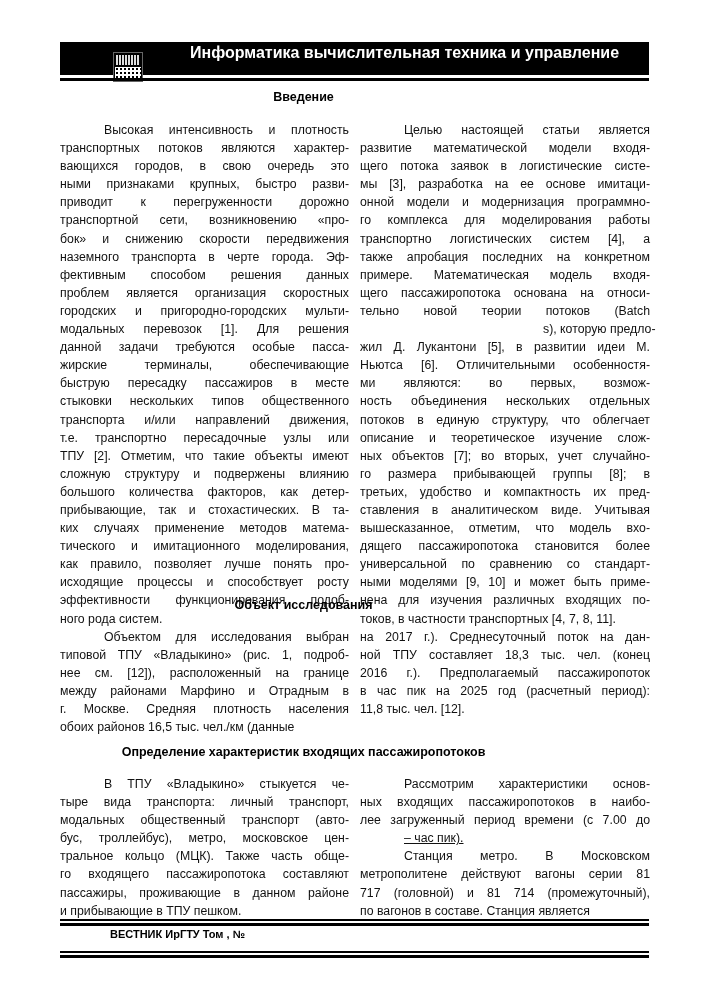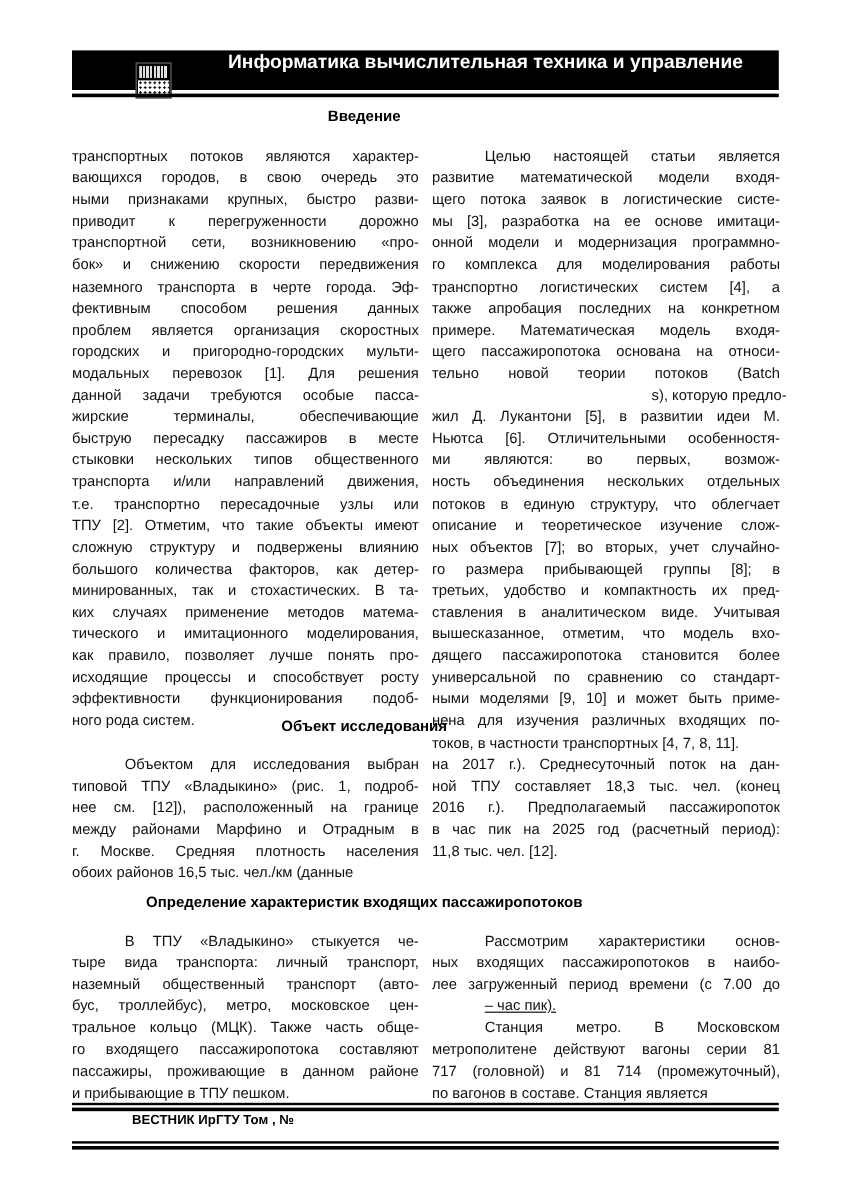--- a/index.html
+++ b/index.html
@@ -28,41 +28,42 @@
 <div class="header-bar"></div>
 <div class="logo">
   <div class="top"></div>
   <div class="bottom"></div>
 </div>
 <div class="header-title">Информатика  вычислительная техника и управление</div>
 <div class="header-rule"></div>
 
 <div class="section-title" style="top:90px;">Введение</div>
 <div class="col left" style="top:121px;">
+    <span class="line" style="padding-left: 44px; box-sizing: border-box;">Высокая интенсивность и плотность</span>
     <span class="line">транспортных потоков являются характер-</span>
     <span class="line">вающихся городов, в свою очередь  это</span>
     <span class="line">ными признаками крупных, быстро разви-</span>
     <span class="line">приводит  к  перегруженности  дорожно</span>
     <span class="line">транспортной сети, возникновению «про-</span>
     <span class="line">бок» и снижению скорости передвижения</span>
     <span class="line">наземного транспорта в черте города. Эф-</span>
     <span class="line">фективным  способом  решения  данных</span>
     <span class="line">проблем является организация скоростных</span>
     <span class="line">городских и пригородно-городских мульти-</span>
     <span class="line">модальных  перевозок  [1].  Для  решения</span>
     <span class="line">данной задачи требуются особые пасса-</span>
     <span class="line">жирские   терминалы,   обеспечивающие</span>
     <span class="line">быструю пересадку пассажиров в месте</span>
     <span class="line">стыковки нескольких типов общественного</span>
     <span class="line">транспорта и/или направлений движения,</span>
     <span class="line">т.е.  транспортно пересадочные  узлы  или</span>
     <span class="line">ТПУ [2]. Отметим, что такие объекты имеют</span>
     <span class="line">сложную структуру и подвержены влиянию</span>
     <span class="line">большого количества факторов, как детер-</span>
-    <span class="line">минированных, так и стохастических. В та-</span>
+    <span class="line">прибывающие, так и стохастических. В та-</span>
     <span class="line">ких случаях применение методов матема-</span>
     <span class="line">тического и имитационного моделирования,</span>
     <span class="line">как правило, позволяет лучше понять про-</span>
     <span class="line">исходящие процессы и способствует росту</span>
     <span class="line">эффективности функционирования подоб-</span>
     <span class="line last">ного рода систем.</span>
   </div>
 <div class="col right" style="top:121px;">
     <span class="line" style="padding-left: 44px; box-sizing: border-box;">Целью настоящей статьи является</span>
     <span class="line">развитие математической модели входя-</span>
@@ -108,21 +109,21 @@
     <span class="line">ной ТПУ составляет 18,3 тыс. чел. (конец</span>
     <span class="line">2016 г.). Предполагаемый пассажиропоток</span>
     <span class="line">в час пик на 2025 год (расчетный период):</span>
     <span class="line last">11,8 тыс. чел. [12].</span>
   </div>
 
 <div class="section-title" style="top:745px;">Определение характеристик входящих пассажиропотоков</div>
 <div class="col left" style="top:775px;">
     <span class="line" style="padding-left: 44px; box-sizing: border-box;">В ТПУ «Владыкино» стыкуется че-</span>
     <span class="line">тыре вида транспорта: личный транспорт,</span>
-    <span class="line">наземный общественный транспорт (авто-</span>
+    <span class="line">модальных общественный транспорт (авто-</span>
     <span class="line">бус, троллейбус), метро, московское цен-</span>
     <span class="line">тральное кольцо (МЦК). Также часть обще-</span>
     <span class="line">го входящего пассажиропотока составляют</span>
     <span class="line">пассажиры, проживающие в данном районе</span>
     <span class="line last">и прибывающие в ТПУ пешком.</span>
   </div>
 <div class="col right" style="top:775px;">
     <span class="line" style="padding-left: 44px; box-sizing: border-box;">Рассмотрим характеристики основ-</span>
     <span class="line">ных входящих пассажиропотоков в наибо-</span>
     <span class="line">лее загруженный период времени (с 7.00 до</span>

